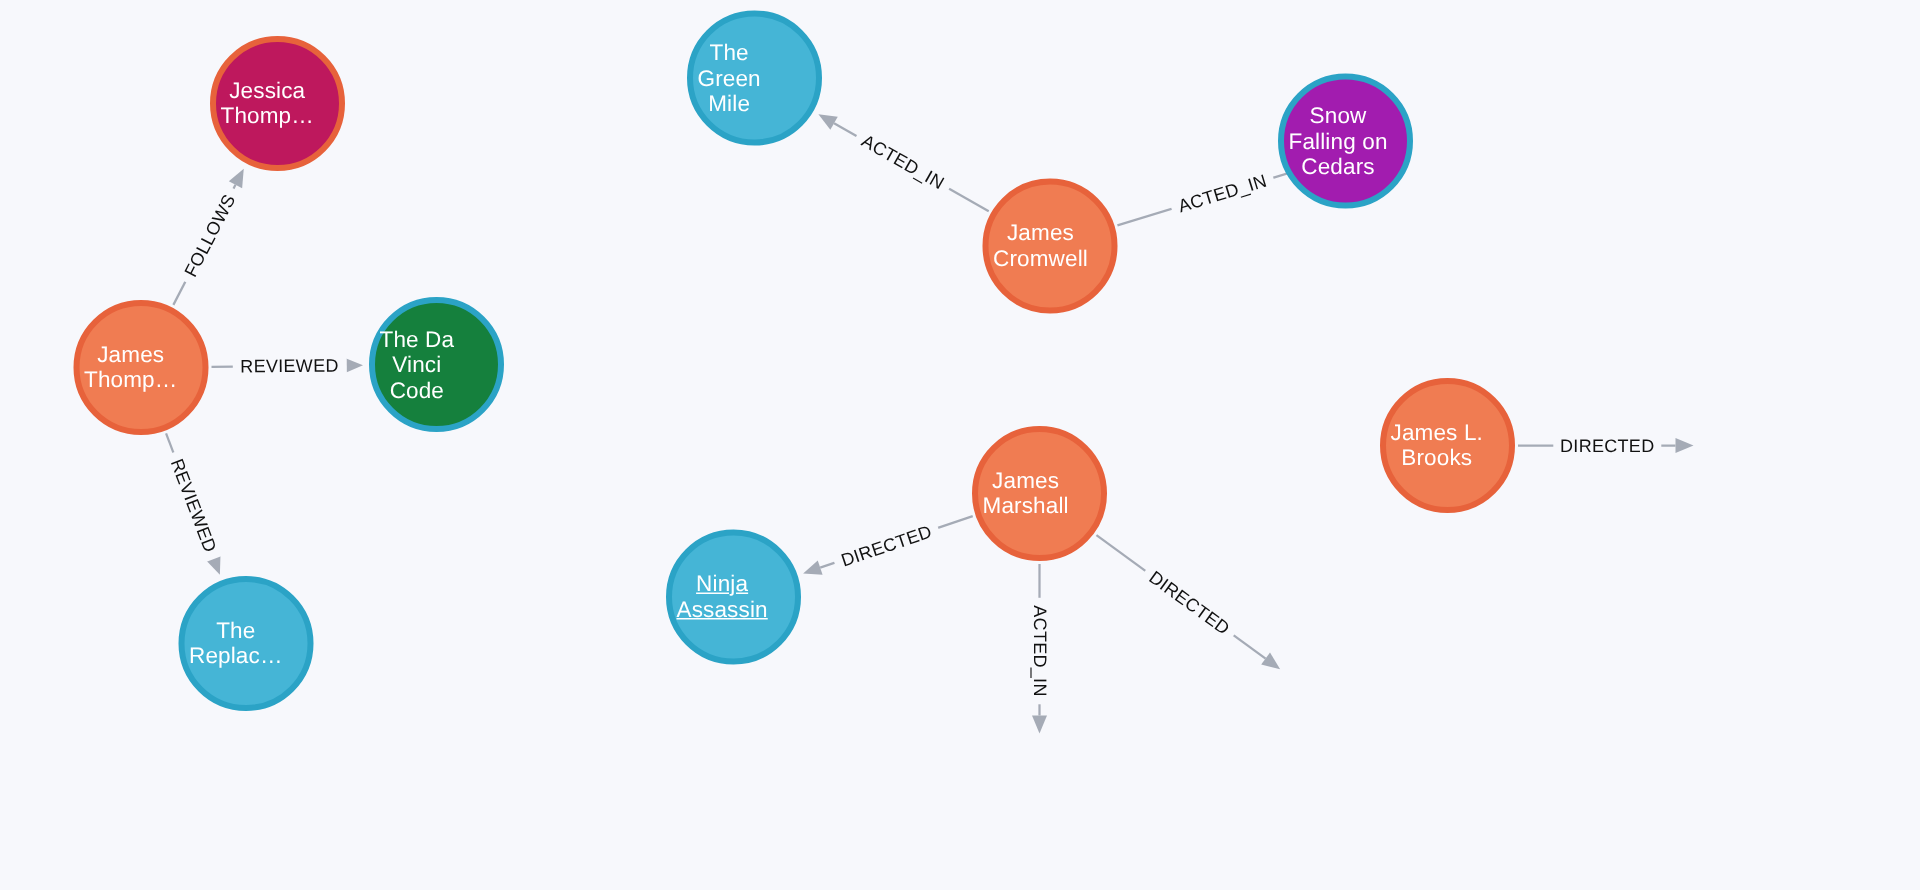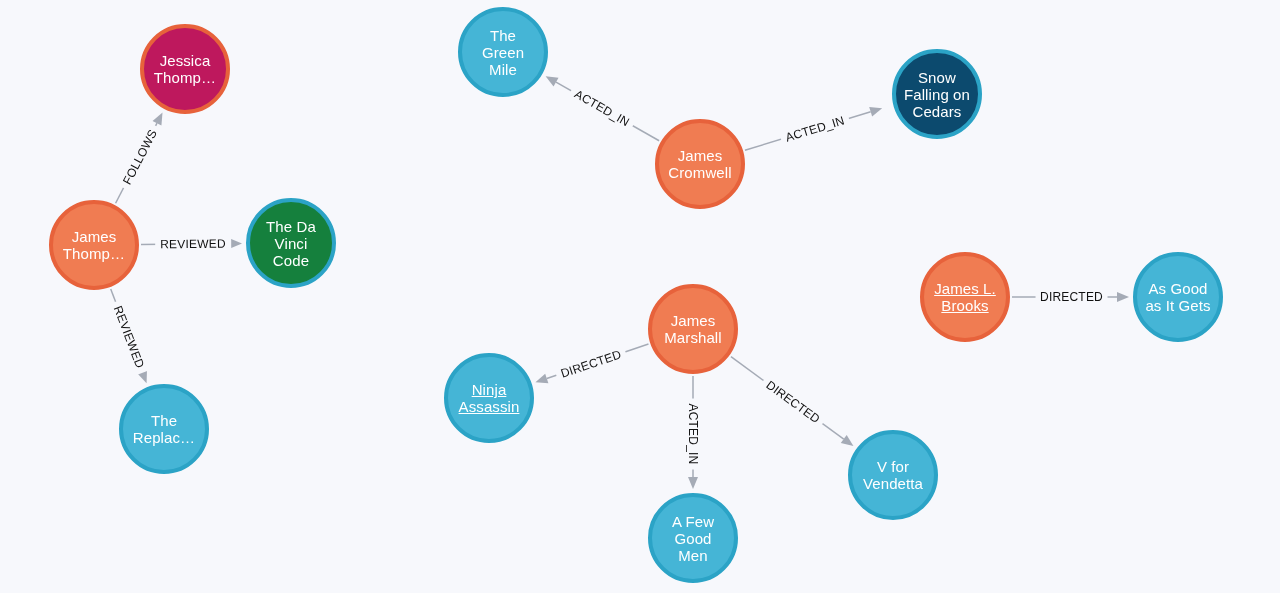--- a/index.html
+++ b/index.html
@@ -23,21 +23,21 @@
   #edge-layer line, #edge-layer polygon { pointer-events: auto; }
   .graph-node {
     position: absolute;
     width: 90px;
     height: 90px;
     box-sizing: border-box;
     border-radius: 50%;
     border: 4px solid transparent;
     display: flex;
     align-items: center;
-    justify-content: center;
+    justify-content: flex-start;
     text-align: center;
     cursor: pointer;
     user-select: none;
   }
   .node-label {
     white-space: pre-line;
     font-size: 15px;
     line-height: 17px;
     letter-spacing: 0.1px;
     padding: 0 3px;
@@ -106,43 +106,30 @@
     </div>
     <div class="graph-node" style="left: 458px; top: 7px; background: rgb(69, 181, 214); border-color: rgb(43, 163, 198);">
       <div class="node-label" style="color: rgb(255, 255, 255);">The
 Green
 Mile</div>
     </div>
     <div class="graph-node" style="left: 655px; top: 119px; background: rgb(240, 124, 82); border-color: rgb(231, 98, 59);">
       <div class="node-label" style="color: rgb(255, 255, 255);">James
 Cromwell</div>
     </div>
-    <div class="graph-node" style="left: 892px; top: 49px; background: #0c4a6e; border-color: rgb(43, 163, 198);">
+    <div class="graph-node" style="left: 852px; top: 49px; background: #a21caf; border-color: rgb(43, 163, 198);">
       <div class="node-label" style="color: rgb(255, 255, 255);">Snow
 Falling on
 Cedars</div>
     </div>
     <div class="graph-node" style="left: 920px; top: 252px; background: rgb(240, 124, 82); border-color: rgb(231, 98, 59);">
-      <div class="node-label" style="color: rgb(255, 255, 255); text-decoration: underline;">James L.
+      <div class="node-label" style="color: rgb(255, 255, 255);">James L.
 Brooks</div>
-    </div>
-    <div class="graph-node" style="left: 1133px; top: 252px; background: rgb(69, 181, 214); border-color: rgb(43, 163, 198);">
-      <div class="node-label" style="color: rgb(255, 255, 255);">As Good
-as It Gets</div>
     </div>
     <div class="graph-node" style="left: 648px; top: 284px; background: rgb(240, 124, 82); border-color: rgb(231, 98, 59);">
       <div class="node-label" style="color: rgb(255, 255, 255);">James
 Marshall</div>
     </div>
     <div class="graph-node" style="left: 444px; top: 353px; background: rgb(69, 181, 214); border-color: rgb(43, 163, 198);">
       <div class="node-label" style="color: rgb(255, 255, 255); text-decoration: underline;">Ninja
 Assassin</div>
     </div>
-    <div class="graph-node" style="left: 648px; top: 493px; background: rgb(69, 181, 214); border-color: rgb(43, 163, 198);">
-      <div class="node-label" style="color: rgb(255, 255, 255);">A Few
-Good
-Men</div>
-    </div>
-    <div class="graph-node" style="left: 848px; top: 430px; background: rgb(69, 181, 214); border-color: rgb(43, 163, 198);">
-      <div class="node-label" style="color: rgb(255, 255, 255);">V for
-Vendetta</div>
-    </div>
   </div>
 
 </body></html>

